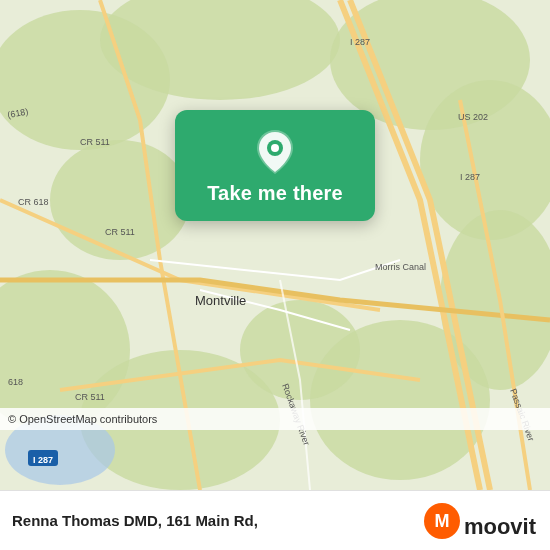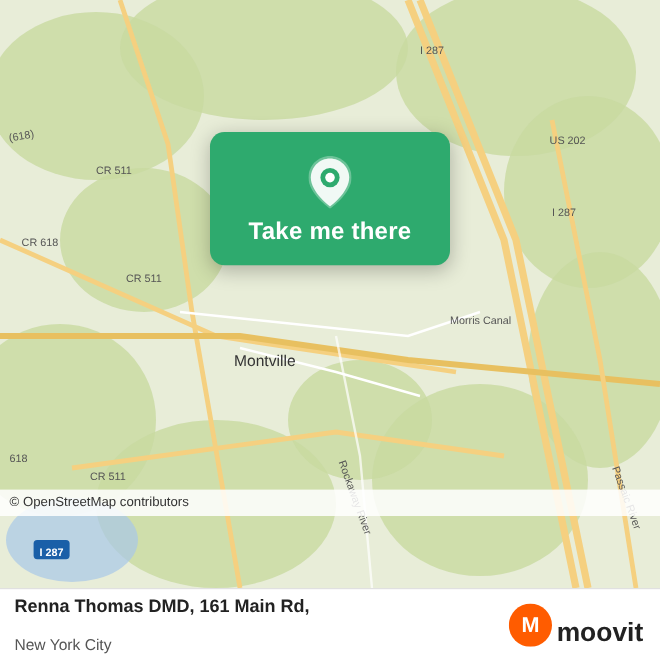--- a/index.html
+++ b/index.html
@@ -202,21 +202,20 @@
 
   
   <div id="attribution-bar">
     <span id="osm-logo">© OpenStreetMap contributors</span>
   </div>
 </div>
 
 <div id="bottom-bar">
   <div id="place-info">
     <span id="place-name">Renna Thomas DMD, 161 Main Rd,</span>
-    <span id="place-city">New York City</span>
   </div>
   <div id="moovit-logo">
     <svg id="moovit-icon" width="36" height="36" viewBox="0 0 36 36" xmlns="http://www.w3.org/2000/svg">
       <circle cx="18" cy="18" r="18" fill="#ff5c00"></circle>
       <text x="18" y="24" font-size="18" fill="white" font-family="Arial" font-weight="bold" text-anchor="middle">M</text>
     </svg>
     <span id="moovit-text">moovit</span>
   </div>
 </div>
 

